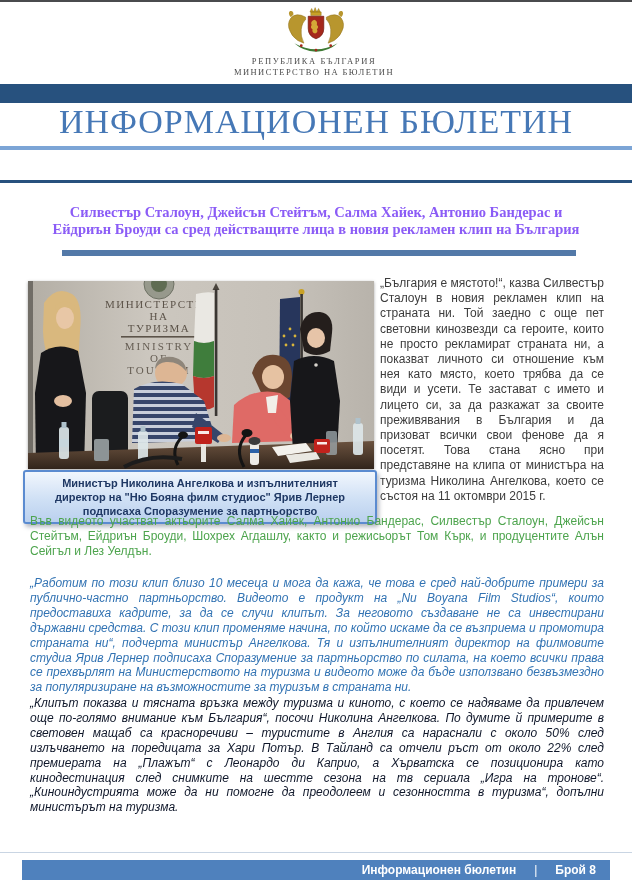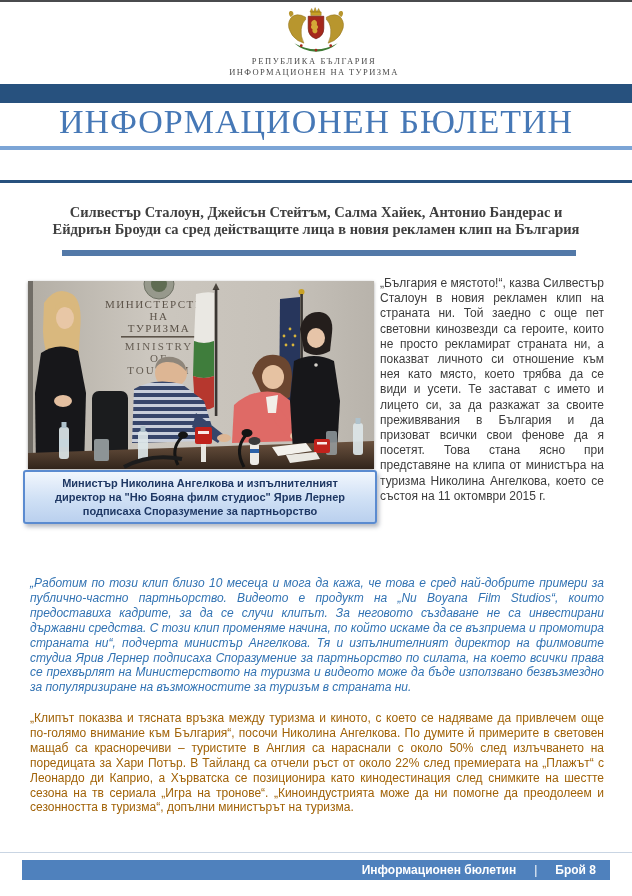--- a/index.html
+++ b/index.html
@@ -19,37 +19,37 @@
     color:#4678B6;letter-spacing:1px;white-space:nowrap;}
   .light-rule{position:absolute;top:146px;left:0;width:632px;height:4px;background:#7CA5D6;}
   .linkrow{position:absolute;top:155px;left:0;width:632px;height:25px;
     font-family:"Liberation Serif","DejaVu Serif",serif;}
   .website{position:absolute;left:55px;top:3px;font-size:15px;color:#2323CC;
     text-decoration:underline;cursor:pointer;}
   .issue{position:absolute;right:36px;top:2px;font-size:15.5px;font-weight:bold;color:#1F3864;}
   .navy-rule{position:absolute;top:180px;left:0;width:632px;height:3px;background:#27517E;}
   .article-title{position:absolute;top:204px;left:40px;width:552px;text-align:center;
     font-family:"Liberation Serif","DejaVu Serif",serif;font-weight:bold;
-    font-size:14.5px;line-height:17px;color:#404040;}
+    font-size:14.5px;line-height:17px;color:#8b5cf6;}
   .title-divider{position:absolute;top:250px;left:62px;width:514px;height:6px;background:#5379A8;}
   .photo{position:absolute;top:281px;left:28px;width:346px;height:188px;
     box-shadow:0 1px 3px rgba(0,0,0,.35);background:#BDB8B0;}
   .photo svg{display:block;width:346px;height:188px;}
   .caption{position:absolute;top:470px;left:23px;width:354px;box-sizing:border-box;
     border:2px solid #5B8BD0;border-radius:3px;
     background:linear-gradient(#F1F6FD,#CFE0F5 55%,#BAD0EE);
     box-shadow:2px 3px 4px rgba(90,100,120,.45);
     padding:4px 12px;text-align:center;
     font-size:11px;font-weight:bold;line-height:14px;color:#1F3864;}
   .lead-col{position:absolute;top:276px;left:380px;width:224px;
     font-size:12px;line-height:15.2px;color:#3C3C3C;text-align:justify;}
   .para{position:absolute;left:30px;width:574px;font-size:12px;line-height:14.9px;text-align:justify;}
   .para.cast{top:514px;color:#4DA44D;}
   .para.q1{top:576px;color:#3273B3;font-style:italic;}
-  .para.q2{top:711px;color:#a16207;}
+  .para.q2{top:696px;color:#0f172a;font-style:italic;}
   .footer-rule{position:absolute;top:852px;left:0;width:632px;height:1px;background:#C9D5E3;}
   .footer-bar{position:absolute;top:860px;left:22px;width:588px;height:20px;background:#4F81BD;
     display:flex;align-items:center;justify-content:flex-end;gap:0;
     color:#ffffff;font-size:12px;font-weight:bold;}
   .footer-bar .sep{margin:0 18px;font-weight:normal;}
   .footer-bar .fissue{margin-right:14px;}
 </style>
 </head>
 <body>
 
@@ -72,21 +72,21 @@
       <path d="M43,17 q4,1 3,6 q3,2 0,5 q2,3 -2,5 q-4,-1 -3,-5 q-3,-2 -1,-5 q-2,-4 3,-6" fill="#D4A937"></path>
 
       <path d="M20,44 Q45,58 70,44 Q60,53 45,54 Q30,53 20,44 Z" fill="#3E7A34"></path>
       <circle cx="28" cy="47" r="1.6" fill="#A5281C"></circle>
       <circle cx="62" cy="47" r="1.6" fill="#A5281C"></circle>
       <circle cx="45" cy="52" r="1.6" fill="#A5281C"></circle>
     </svg>
   </div>
 
   <div class="gov-line republic">РЕПУБЛИКА БЪЛГАРИЯ</div>
-  <div class="gov-line ministry">ИНФОРМАЦИОНЕН НА ТУРИЗМА</div>
+  <div class="gov-line ministry">МИНИСТЕРСТВО НА БЮЛЕТИН</div>
 
   <div class="navy-bar"></div>
 
   <div class="bulletin-title">ИНФОРМАЦИОНЕН БЮЛЕТИН</div>
   <div class="light-rule"></div>
 
   <div class="navy-rule"></div>
 
   <div class="article-title">Силвестър Сталоун, Джейсън Стейтъм, Салма Хайек, Антонио Бандерас и Ейдриън Броуди са сред действащите лица в новия рекламен клип на България</div>
   <div class="title-divider"></div>
@@ -226,20 +226,21 @@
         <path d="M244,166 l34,-4 l6,8 l-34,5 z" fill="#F3F1EC"></path>
         <path d="M258,174 l30,-3 l4,7 l-30,4 z" fill="#EAE8E2"></path>
       </g>
     </svg>
   </div>
 
   <div class="caption">Министър Николина Ангелкова и изпълнителният директор на "Ню Бояна филм студиос" Ярив Лернер подписаха Споразумение за партньорство</div>
 
   <div class="lead-col">„България е мястото!“, казва Силвестър Сталоун в новия рекламен клип на страната ни. Той заедно с още пет световни кинозвезди са героите, които не просто рекламират страната ни, а показват личното си отношение към нея като място, което трябва да се види и усети. Те застават с името и лицето си, за да разкажат за своите преживявания в България и да призоват всички свои фенове да я посетят. Това стана ясно при представяне на клипа от министъра на туризма Николина Ангелкова, което се състоя на 11 октомври 2015 г.</div>
 
+  <div class="para cast">Във видеото участват актьорите Салма Хайек, Антонио Бандерас, Силвестър Сталоун, Джейсън Стейтъм, Ейдриън Броуди, Шохрех Агдашлу, както и режисьорът Том Кърк, и продуцентите Алън Сейгъл и Лез Уелдън.</div>
   <div class="para q1">„Работим по този клип близо 10 месеца и мога да кажа, че това е сред най-добрите примери за публично-частно партньорство. Видеото е продукт на „Nu Boyana Film Studios“, които предоставиха кадрите, за да се случи клипът. За неговото създаване не са инвестирани държавни средства. С този клип променяме начина, по който искаме да се възприема и промотира страната ни“, подчерта министър Ангелкова. Тя и изпълнителният директор на филмовите студиа Ярив Лернер подписаха Споразумение за партньорство по силата, на което всички права се прехвърлят на Министерството на туризма и видеото може да бъде използвано безвъзмездно за популяризиране на възможностите за туризъм в страната ни.</div>
   <div class="para q2">„Клипът показва и тясната връзка между туризма и киното, с което се надяваме да привлечем още по-голямо внимание към България“, посочи Николина Ангелкова. По думите й примерите в световен мащаб са красноречиви – туристите в Англия са нараснали с около 50% след излъчването на поредицата за Хари Потър. В Тайланд са отчели ръст от около 22% след премиерата на „Плажът“ с Леонардо ди Каприо, а Хърватска се позиционира като кинодестинация след снимките на шестте сезона на тв сериала „Игра на тронове“. „Киноиндустрията може да ни помогне да преодолеем и сезонността в туризма“, допълни министърът на туризма.</div>
 
   <div class="footer-rule"></div>
   <div class="footer-bar">
     <span>Информационен бюлетин</span>
     <span class="sep">|</span>
     <span class="fissue">Брой 8</span>
   </div>
 

